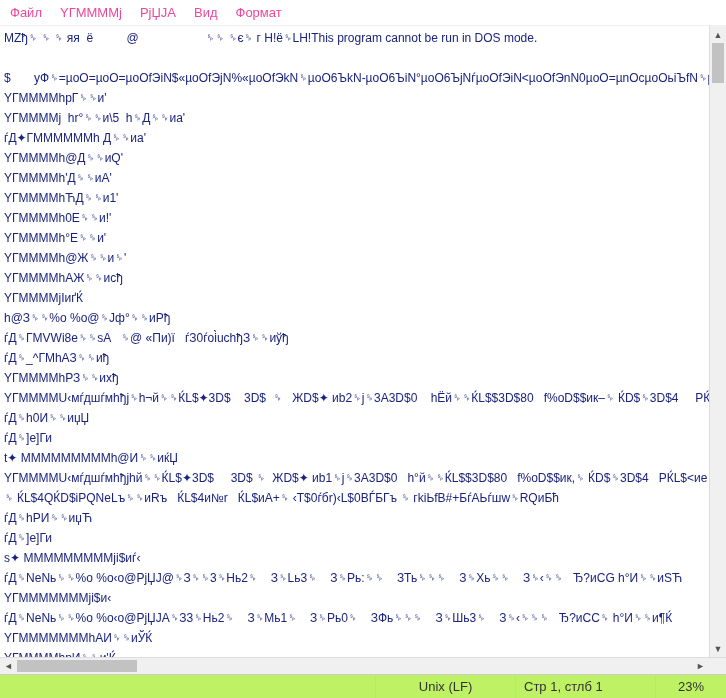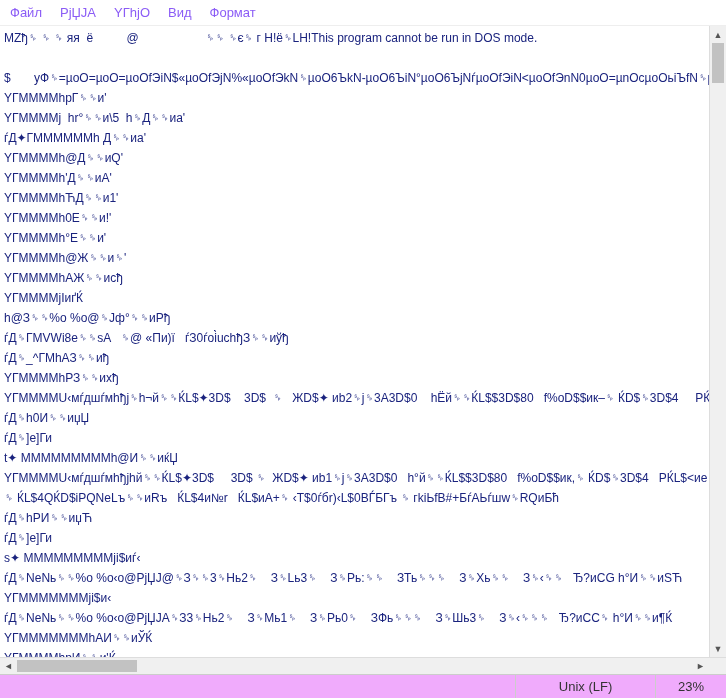--- a/index.html
+++ b/index.html
@@ -13,21 +13,21 @@
     display: flex;
     flex-direction: column;
     overflow: hidden;
     position: relative;
   }
   .menubar {
     display: flex;
     gap: 18px;
     padding: 5px 10px 5px 10px;
     font-size: 13px;
-    color: #8b5cf6;
+    color: #ec4899;
     border-bottom: 1px solid #eee;
   }
   .menubar span { cursor: default; }
   .editor-wrap {
     flex: 1;
     display: flex;
     overflow: hidden;
     position: relative;
   }
   .editor {
@@ -99,40 +99,40 @@
   .hscrollbar .corner {
     width: 17px;
     background: #f0f0f0;
   }
   .statusbar {
     height: 24px;
     border-top: 1px solid #ccc;
     display: flex;
     font-size: 13px;
     color: #333;
-    background: #f0abfc;
+    background: #bef264;
   }
   .statusbar .cell {
     border-right: 1px solid #ccc;
     padding: 3px 8px;
     display: flex;
     align-items: center;
   }
   .statusbar .spacer { flex: 1; }
   .statusbar .c1 { width: 140px; justify-content: center; }
   .statusbar .c2 { width: 140px; }
   .statusbar .c3 { width: 70px; justify-content: center; border-right: none; }
 </style>
 </head>
 <body>
 
 <div class="menubar">
   <span>Файл</span>
+  <span>YГMMMMj</span>
   <span>PjЏJА</span>
-  <span>YГhjО</span>
   <span>Вид</span>
   <span>Формат</span>
 </div>
 
 <div class="editor-wrap">
   <div class="editor" id="editor">MZђ␠ ␠ ␠ яя  ё          @                    ␠␠ ␠є␠ г H!ё␠LH!This program cannot be run in DOS mode.
 
 $       yФ␠=µoO=µoO=µoOfЭіN$«µoOfЭjN%«µoOfЭkN␠µoO6ЪkN-µoO6ЪіN°µoO6ЪjNѓµoOfЭiN&lt;µoOfЭnN0µoO=µnOcµoOьіЪfN␠µoOьіЪmN&lt;µoORich=µoO
 YГMMMMhpГ␠␠и'
 YГMMMMj  hr°␠␠и\5  h␠Д␠␠иа'
@@ -183,14 +183,15 @@
   <div class="track">
     <div class="thumb"></div>
   </div>
   <div class="arrow">►</div>
   <div class="corner"></div>
 </div>
 
 <div class="statusbar">
   <div class="cell spacer"></div>
   <div class="cell c1">Unix (LF)</div>
+  <div class="cell c2">Стр 1, стлб 1</div>
   <div class="cell c3">23%</div>
 </div>
 
 </body></html>

